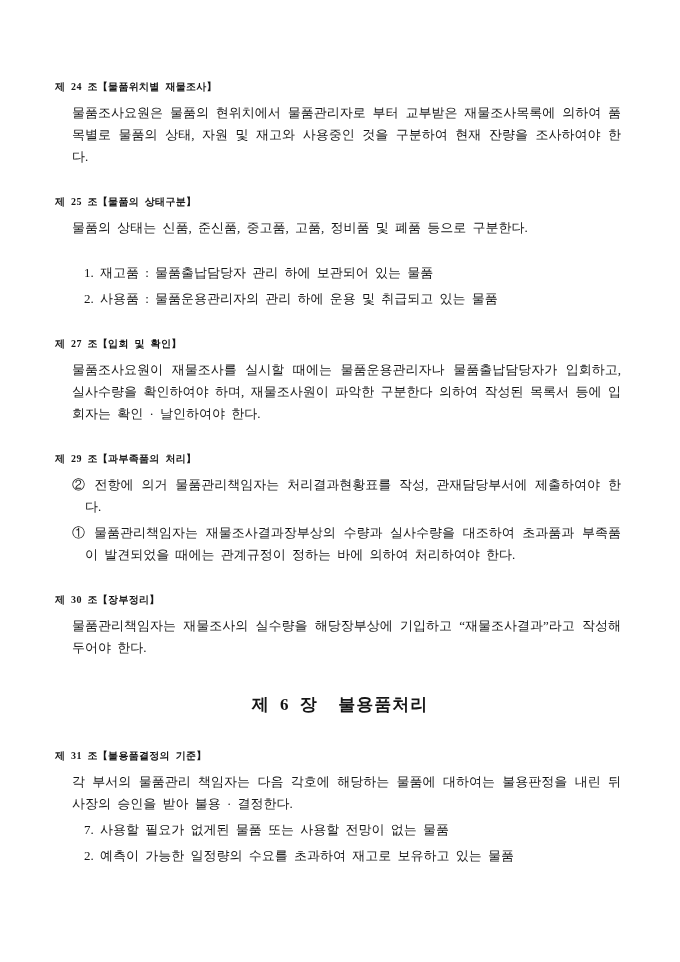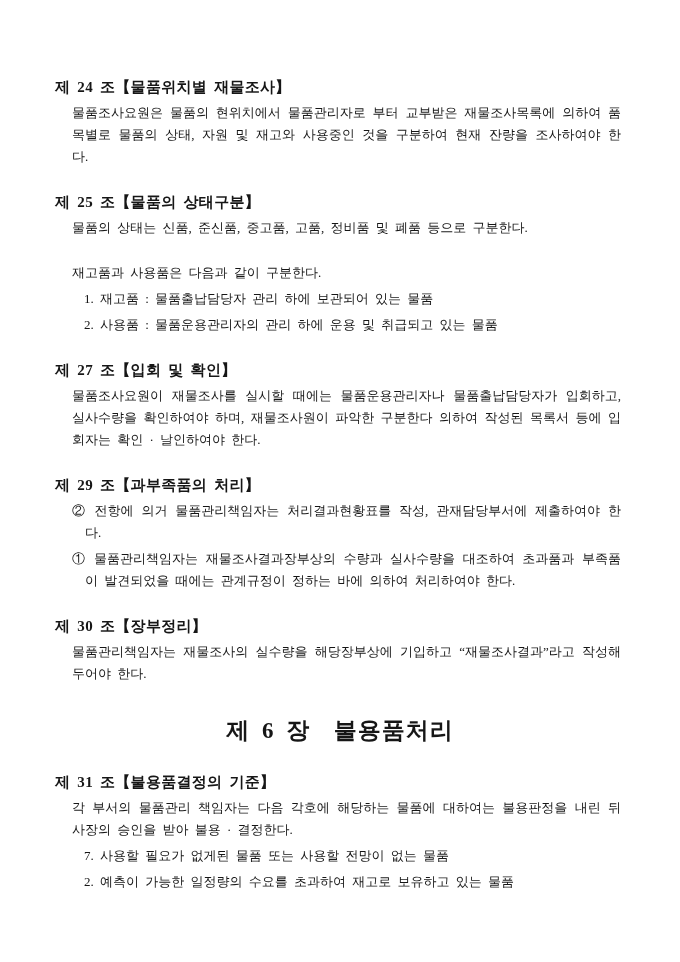--- a/index.html
+++ b/index.html
@@ -23,42 +23,42 @@
     line-height: 22px;
     color: #161616;
     text-align: justify;
     word-spacing: 3px;
   }
   .article {
     margin: 0 0 23px 0;
   }
   .article-heading {
     margin: 0;
-    font-size: 15px;
+    font-size: 10px;
     font-weight: bold;
     line-height: 22px;
     letter-spacing: 0.3px;
     text-align: left;
   }
   .para {
     margin: 4px;
   }
   .para.body {
     padding-left: 13px;
   }
   .para.list {
     padding-left: 25px;
   }
   .para.numbered {
     padding-left: 26px;
     text-indent: -13px;
   }
   .chapter-heading {
     margin: 32px 0 26px 0;
-    font-size: 23px;
+    font-size: 17px;
     font-weight: bold;
     line-height: 28px;
     text-align: center;
     white-space: pre;
     letter-spacing: 1px;
     word-spacing: 5px;
   }
 </style>
 </head>
 <body>
@@ -70,21 +70,20 @@
       <h2 class="article-heading">제 24 조【물품위치별 재물조사】</h2>
       <p class="para body">물품조사요원은 물품의 현위치에서 물품관리자로 부터 교부받은 재물조사목록에 의하여 품목별로 물품의 상태, 자원 및 재고와 사용중인 것을 구분하여 현재 잔량을 조사하여야 한다.</p>
     </section>
 
     <section class="article">
       <h2 class="article-heading">제 25 조【물품의 상태구분】</h2>
       <p class="para body">물품의 상태는 신품, 준신품, 중고품, 고품, 정비품 및 폐품 등으로 구분한다.</p>
     </section>
 
     <section class="article">
-      <p class="para body">재고품과 사용품은 다음과 같이 구분한다.</p>
       <p class="para list">1. 재고품 : 물품출납담당자 관리 하에 보관되어 있는 물품</p>
       <p class="para list">2. 사용품 : 물품운용관리자의 관리 하에 운용 및 취급되고 있는 물품</p>
     </section>
 
     <section class="article">
       <h2 class="article-heading">제 27 조【입회 및 확인】</h2>
       <p class="para body">물품조사요원이 재물조사를 실시할 때에는 물품운용관리자나 물품출납담당자가 입회하고, 실사수량을 확인하여야 하며, 재물조사원이 파악한 구분한다 의하여 작성된 목록서 등에 입회자는 확인 · 날인하여야 한다.</p>
     </section>
 
 

